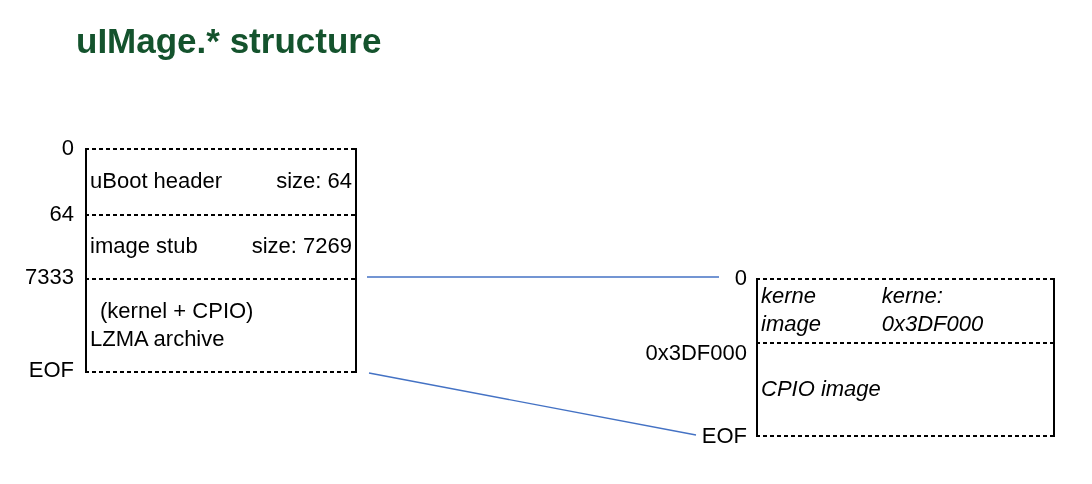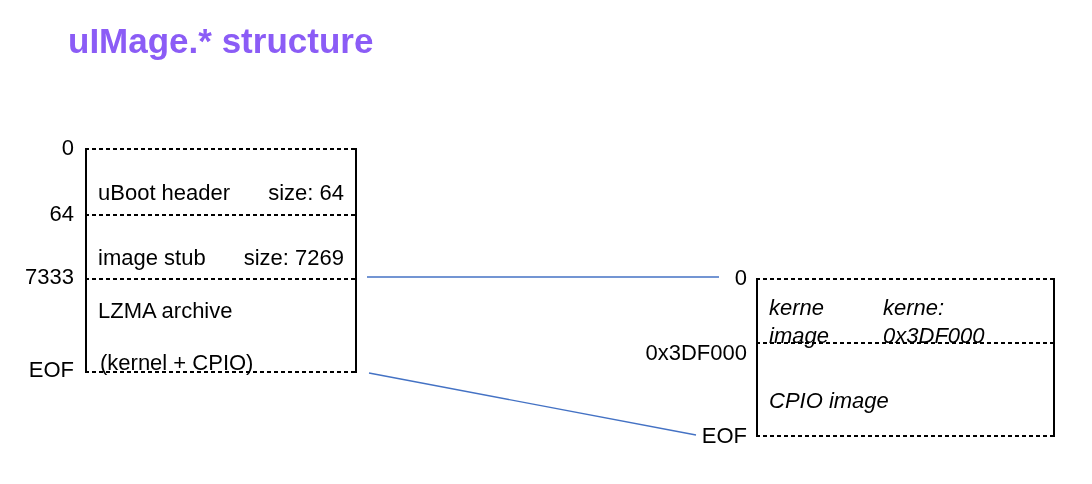--- a/index.html
+++ b/index.html
@@ -13,27 +13,27 @@
     height: 484px;
     background: #ffffff;
     font-family: "Liberation Sans", sans-serif;
     font-size: 22px;
     line-height: 28px;
     color: #000000;
     overflow: hidden;
   }
   .diagram-title {
     position: absolute;
-    left: 68px;
+    left: 76px;
     top: 20px;
     margin: 0;
     font-size: 35px;
     line-height: 42px;
     font-weight: 700;
-    color: #8b5cf6;
+    color: #14532d;
     white-space: nowrap;
   }
   .mem-box {
     position: absolute;
   }
   .edge-v {
     position: absolute;
     top: 0;
     bottom: 0;
     width: 1.6px;
@@ -53,22 +53,21 @@
     left: 2px;
     right: 2px;
     display: flex;
     flex-direction: column;
     justify-content: center;
   }
   .sec-row {
     display: flex;
     justify-content: space-between;
     align-items: baseline;
-    padding: 0 11px;
-    margin-top: 24px;
+    padding: 0 3px;
   }
   .sec-sub {
     padding-left: 13px;
   }
   .offset-label {
     position: absolute;
     text-align: right;
     white-space: nowrap;
   }
   .connectors {
@@ -104,25 +103,25 @@
         <span>size: 64</span>
       </div>
     </div>
     <div class="mem-section" style="top:68px; height:60px;">
       <div class="sec-row">
         <span>image stub</span>
         <span>size: 7269</span>
       </div>
     </div>
     <div class="mem-section" style="top:132px; height:89px;">
+      <div class="sec-row sec-sub">
+        <span>(kernel + CPIO)</span>
+      </div>
       <div class="sec-row">
         <span>LZMA archive</span>
-      </div>
-      <div class="sec-row sec-sub">
-        <span>(kernel + CPIO)</span>
       </div>
     </div>
   </div>
 
   <div class="offset-label" style="left:598px; width:149px; top:264px;">0</div>
   <div class="offset-label" style="left:598px; width:149px; top:327px;margin-top:12px;">0x3DF000</div>
   <div class="offset-label" style="left:598px; width:149px; top:422px;">EOF</div>
 
   <div class="mem-box" style="left:756px; top:278px; width:299px; height:159px;font-style:italic;">
     <div class="edge-v edge-left"></div>

